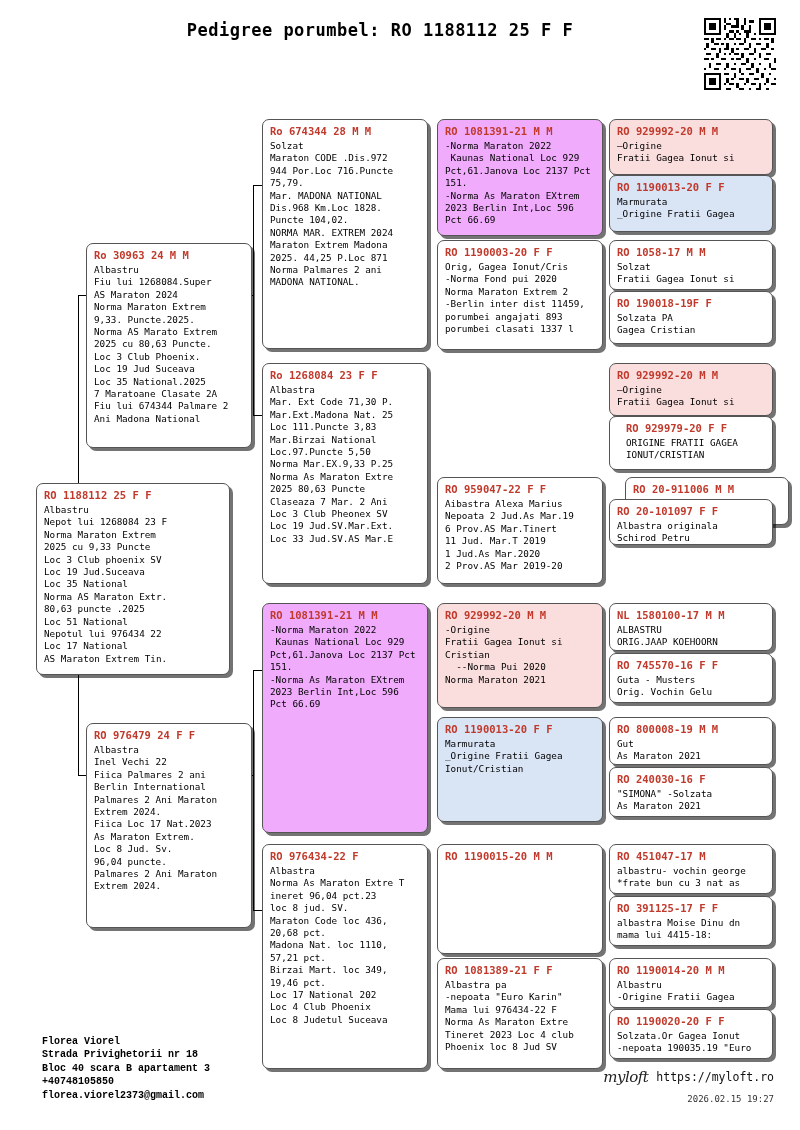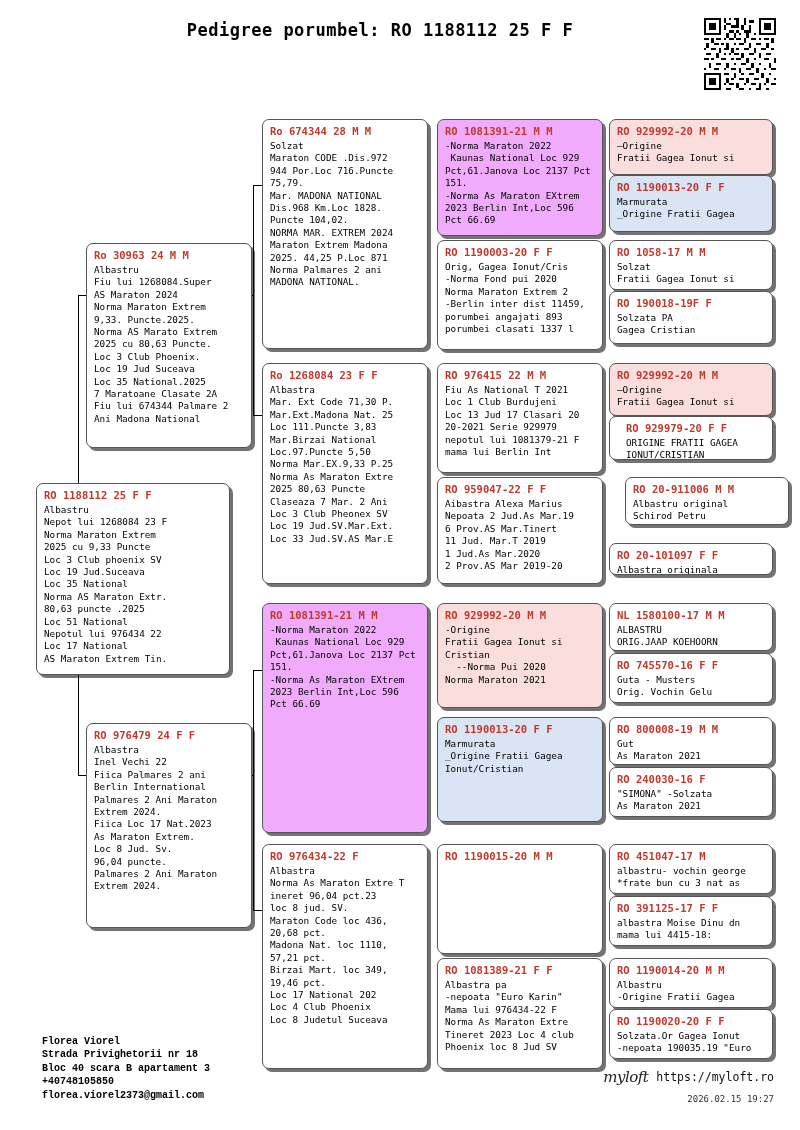--- a/index.html
+++ b/index.html
@@ -378,29 +378,20 @@
 
   <div class="card white" style="left:437px; top:240px; width:166px; height:110px;">
     <div class="hdr">RO 1190003-20 F F</div>
     <div class="body">Orig, Gagea Ionut/Cris
 -Norma Fond pui 2020
 Norma Maraton Extrem 2
 -Berlin inter dist 11459, porumbei angajati 893
 porumbei clasati 1337 l</div>
   </div>
 
-  <div class="card white" style="left:437px; top:363px; width:166px; height:110px;">
-    <div class="hdr">RO 976415 22 M M</div>
-    <div class="body">Fiu As National T 2021
-Loc 1 Club Burdujeni
-Loc 13 Jud 17 Clasari 20
-20-2021 Serie 929979
-nepotul lui 1081379-21 F
-mama lui Berlin Int</div>
-  </div>
 
   <div class="card white" style="left:437px; top:477px; width:166px; height:107px;">
     <div class="hdr">RO 959047-22 F F</div>
     <div class="body">Aibastra Alexa Marius
 Nepoata 2 Jud.As Mar.19
 6 Prov.AS Mar.Tinert
 11 Jud. Mar.T 2019
 1 Jud.As Mar.2020
 2 Prov.AS Mar 2019-20</div>
   </div>
@@ -458,33 +449,33 @@
     <div class="body">Solzata PA
 Gagea Cristian</div>
   </div>
 
   <div class="card pink" style="left:609px; top:363px; width:164px; height:53px;">
     <div class="hdr">RO 929992-20 M M</div>
     <div class="body">–Origine
 Fratii Gagea Ionut si</div>
   </div>
 
-  <div class="card white" style="left:609px; top:416px; width:164px; height:44px;padding-left:16px;">
+  <div class="card white" style="left:609px; top:416px; width:164px; height:54px;padding-left:16px;">
     <div class="hdr">RO 929979-20 F F</div>
     <div class="body">ORIGINE FRATII GAGEA
 IONUT/CRISTIAN</div>
   </div>
 
   <div class="card white" style="left:609px; top:477px; width:164px; height:48px;margin-left:16px;">
     <div class="hdr">RO 20-911006 M M</div>
     <div class="body">Albastru original
 Schirod Petru</div>
   </div>
 
-  <div class="card white" style="left:609px; top:543px; width:164px; height:32px;">
+  <div class="card white" style="left:609px; top:499px; width:164px; height:46px;">
     <div class="hdr">RO 20-101097 F F</div>
     <div class="body">Albastra originala
 Schirod Petru</div>
   </div>
 
   <div class="card white" style="left:609px; top:603px; width:164px; height:48px;">
     <div class="hdr">NL 1580100-17 M M</div>
     <div class="body">ALBASTRU
 ORIG.JAAP KOEHOORN</div>
   </div>

